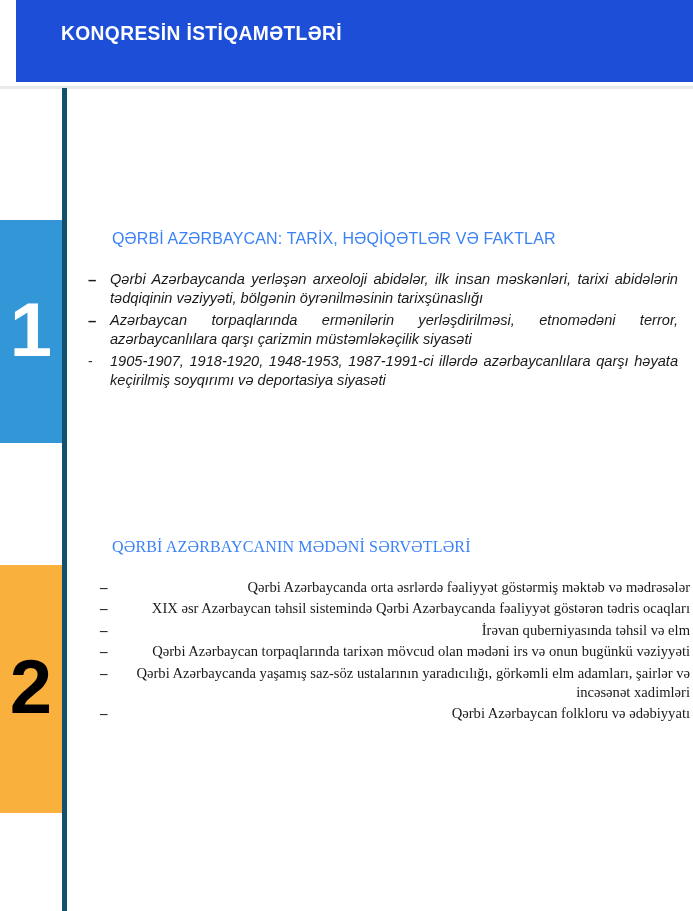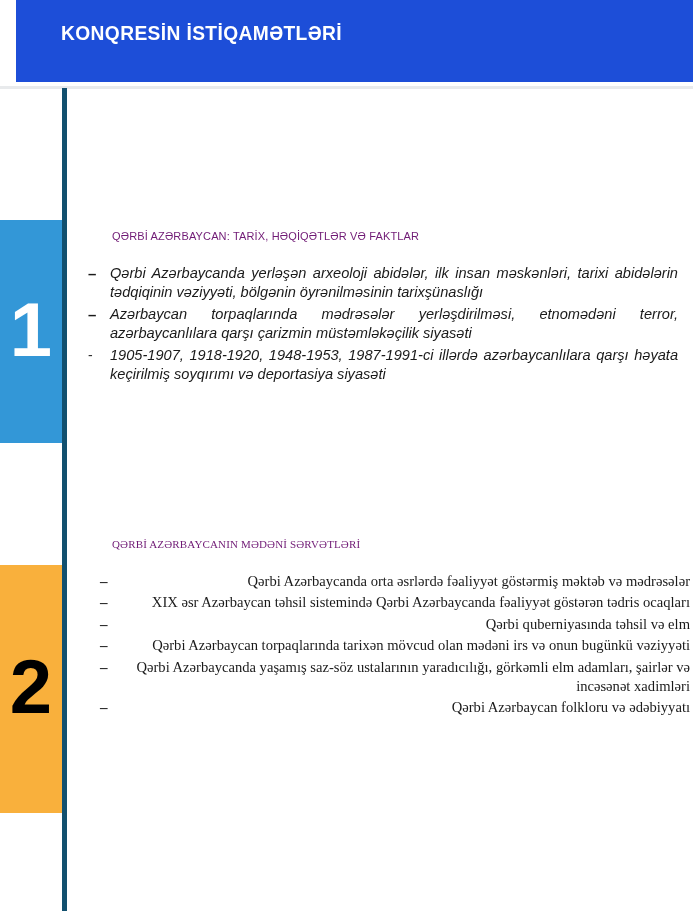--- a/index.html
+++ b/index.html
@@ -93,22 +93,22 @@
     position: absolute;
     left: 80px;
     top: 88px;
     width: 602px;
   }
 
   .section-1 { position: absolute; left: 0; top: 142px; width: 598px; }
   .section-2 { position: absolute; left: 12px; top: 450px; width: 598px; font-family: Liberation Serif, serif; }
 
   .sec-title {
-    font-size: 11px;
-    color: #701a75;
+    font-size: 16px;
+    color: #3b82f6;
     letter-spacing: 0.15px;
     margin: 0 0 22px 0;
     font-weight: normal;
     white-space: nowrap;
   }
   .sec-title-1 { padding-left: 32px; }
   .sec-title-2 { padding-left: 20px; }
 
   ul.bullets {
     list-style: none;
@@ -167,21 +167,21 @@
   <div class="section-1">
     <div class="sec-title sec-title-1">QƏRBİ AZƏRBAYCAN: TARİX, HƏQİQƏTLƏR VƏ FAKTLAR</div>
 
     <ul class="bullets">
       <li class="justify">
         <span class="dash">–</span>
         <span class="btext">Qərbi Azərbaycanda yerləşən arxeoloji abidələr, ilk insan məskənləri, tarixi abidələrin tədqiqinin vəziyyəti, bölgənin öyrənilməsinin tarixşünaslığı</span>
       </li>
       <li class="justify">
         <span class="dash">–</span>
-        <span class="btext">Azərbaycan torpaqlarında mədrəsələr yerləşdirilməsi, etnomədəni terror, azərbaycanlılara qarşı çarizmin müstəmləkəçilik siyasəti</span>
+        <span class="btext">Azərbaycan torpaqlarında ermənilərin yerləşdirilməsi, etnomədəni terror, azərbaycanlılara qarşı çarizmin müstəmləkəçilik siyasəti</span>
       </li>
       <li class="thin-dash justify">
         <span class="dash">-</span>
         <span class="btext">1905-1907, 1918-1920, 1948-1953, 1987-1991-ci illərdə azərbaycanlılara qarşı həyata keçirilmiş soyqırımı və deportasiya siyasəti</span>
       </li>
     </ul>
   </div>
 
   <div class="section-2">
     <div class="sec-title sec-title-2">QƏRBİ AZƏRBAYCANIN MƏDƏNİ SƏRVƏTLƏRİ</div>
@@ -190,21 +190,21 @@
       <li>
         <span class="dash">–</span>
         <span class="btext">Qərbi Azərbaycanda orta əsrlərdə fəaliyyət göstərmiş məktəb və mədrəsələr</span>
       </li>
       <li>
         <span class="dash">–</span>
         <span class="btext">XIX əsr Azərbaycan təhsil sistemində Qərbi Azərbaycanda fəaliyyət göstərən tədris ocaqları</span>
       </li>
       <li>
         <span class="dash">–</span>
-        <span class="btext">Qərbi quberniyasında təhsil və elm</span>
+        <span class="btext">İrəvan quberniyasında təhsil və elm</span>
       </li>
       <li>
         <span class="dash">–</span>
         <span class="btext">Qərbi Azərbaycan torpaqlarında tarixən mövcud olan mədəni irs və onun bugünkü vəziyyəti</span>
       </li>
       <li>
         <span class="dash">–</span>
         <span class="btext">Qərbi Azərbaycanda yaşamış saz-söz ustalarının yaradıcılığı, görkəmli elm adamları, şairlər və incəsənət xadimləri</span>
       </li>
       <li>

